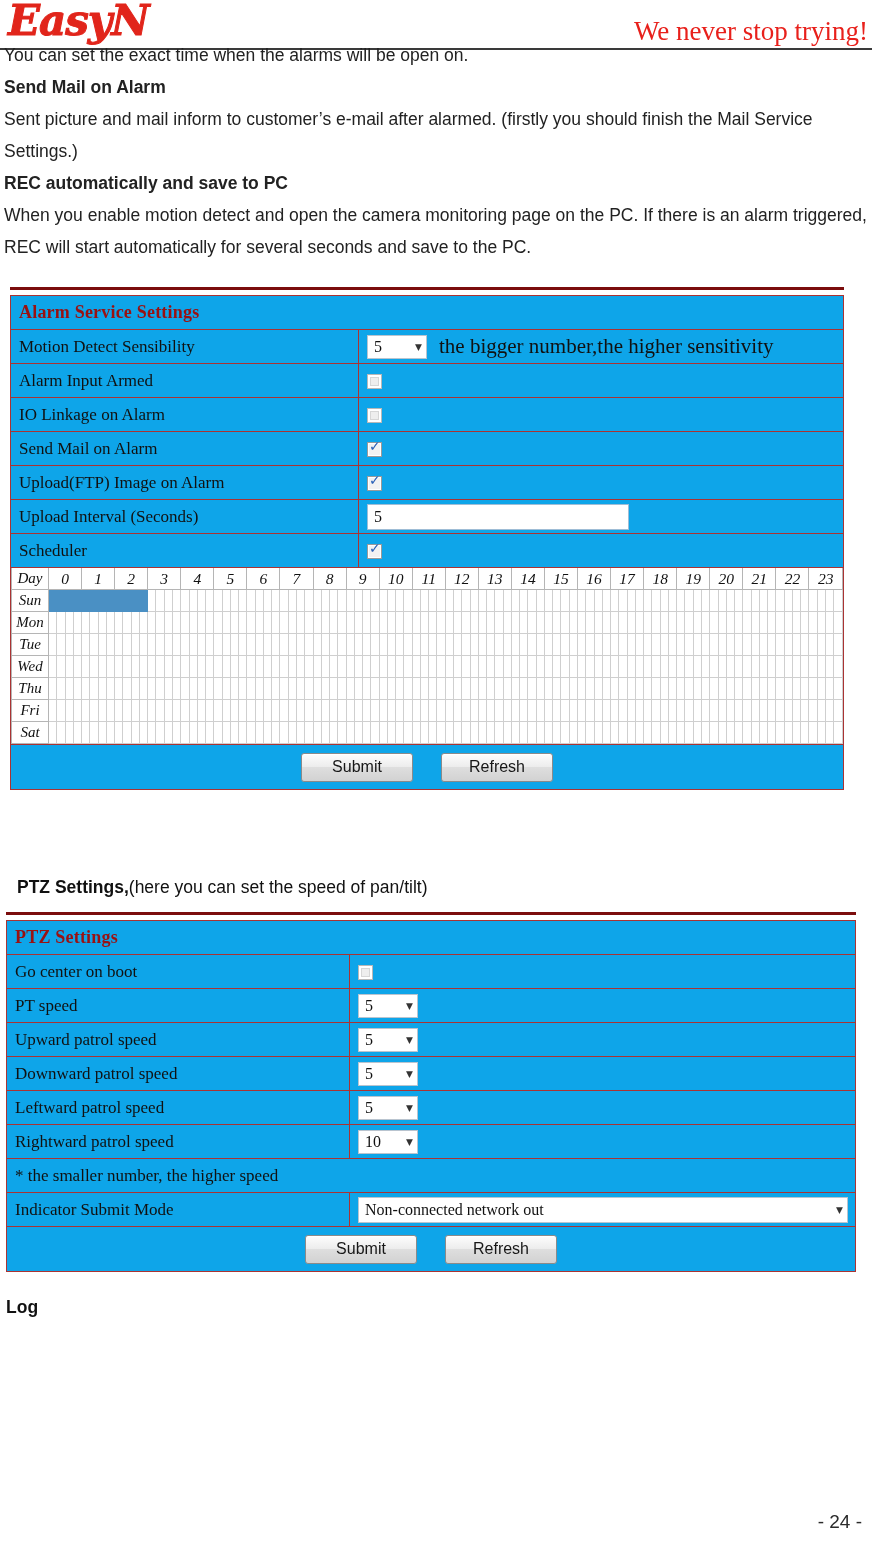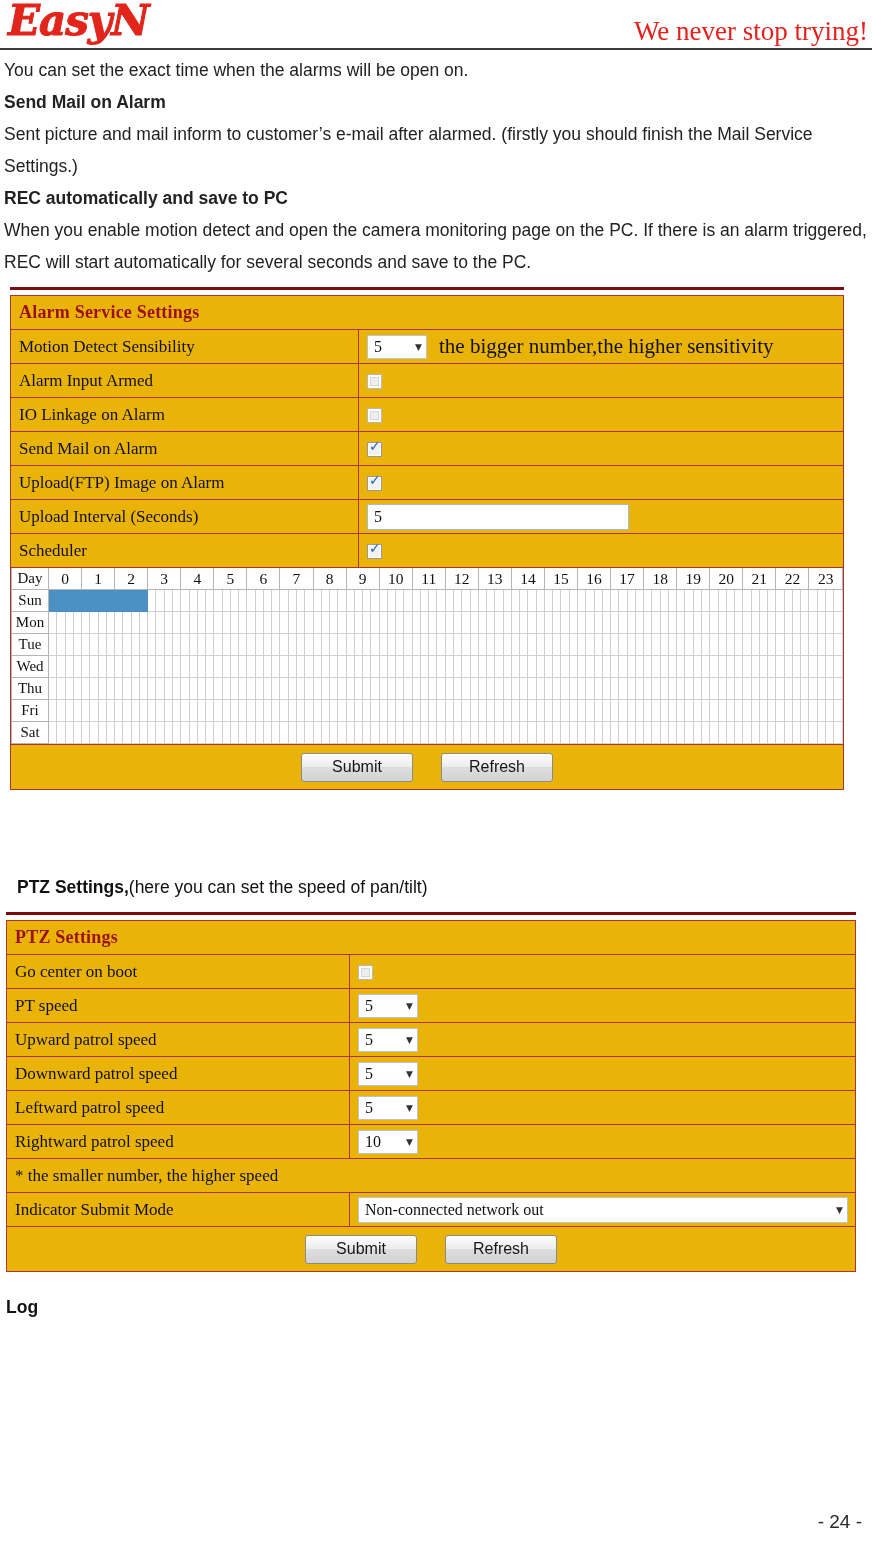--- a/index.html
+++ b/index.html
@@ -50,41 +50,41 @@
     right: 0;
     top: 48px;
     height: 2px;
     background: #3a3a3a;
   }
 
   
   .body-copy {
     position: absolute;
     left: 4px;
-    top: 54px;
+    top: 39px;
     width: 866px;
     font-size: 17.5px;
     line-height: 32px;
     color: #222;
   }
   .body-copy p { margin: 0; }
   .body-copy .bold { font-weight: bold; }
 
   
   .section-rule {
     height: 3px;
     background: #7b0d0d;
     margin: 0;
   }
 
   
   .panel {
     border: 1px solid #a33;
     border-collapse: collapse;
-    background: #eab308;
+    background: #0ea5e9;
     font-family: "Liberation Serif", serif;
     table-layout: fixed;
   }
   .panel td {
     border: 1px solid #a33;
     padding: 0 8px;
     font-size: 17px;
     color: #111;
     height: 33px;
     vertical-align: middle;
@@ -205,20 +205,21 @@
   
   .sched-wrap {
     padding: 0 !important;
     height: auto !important;
   }
   .sched {
     border-collapse: collapse;
     table-layout: fixed;
     width: 100%;
     font-family: "Liberation Serif", serif;
+    font-style: italic;
   }
   .sched th, .sched td {
     border: 1px solid #b5b5b5;
     padding: 0;
     height: 21px;
     font-weight: normal;
     font-size: 15px;
     color: #111;
     text-align: center;
     background: #ffffff;

